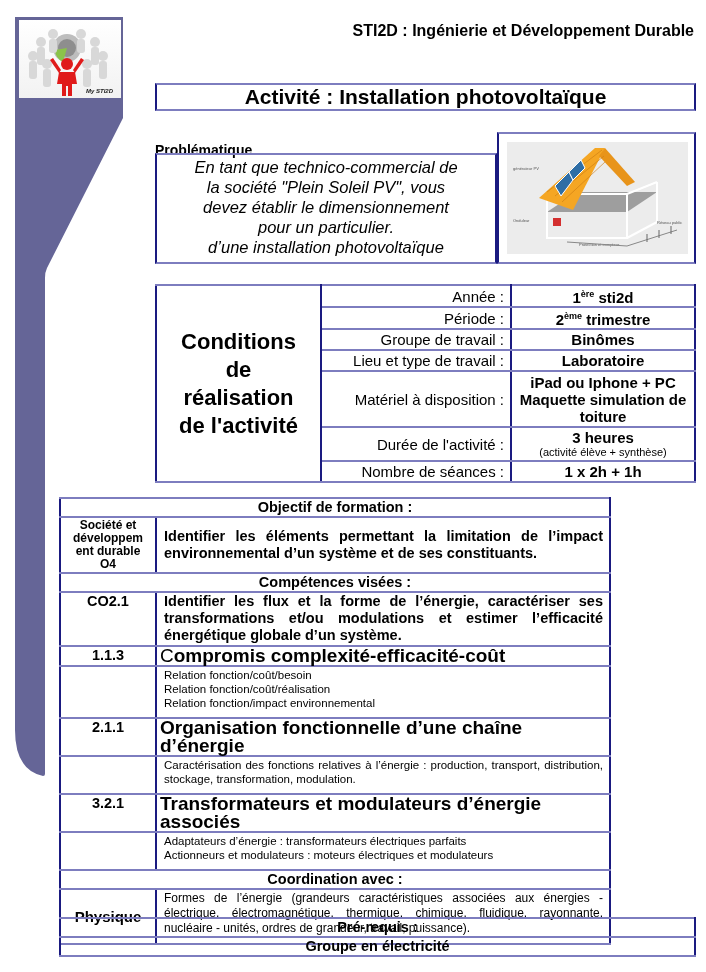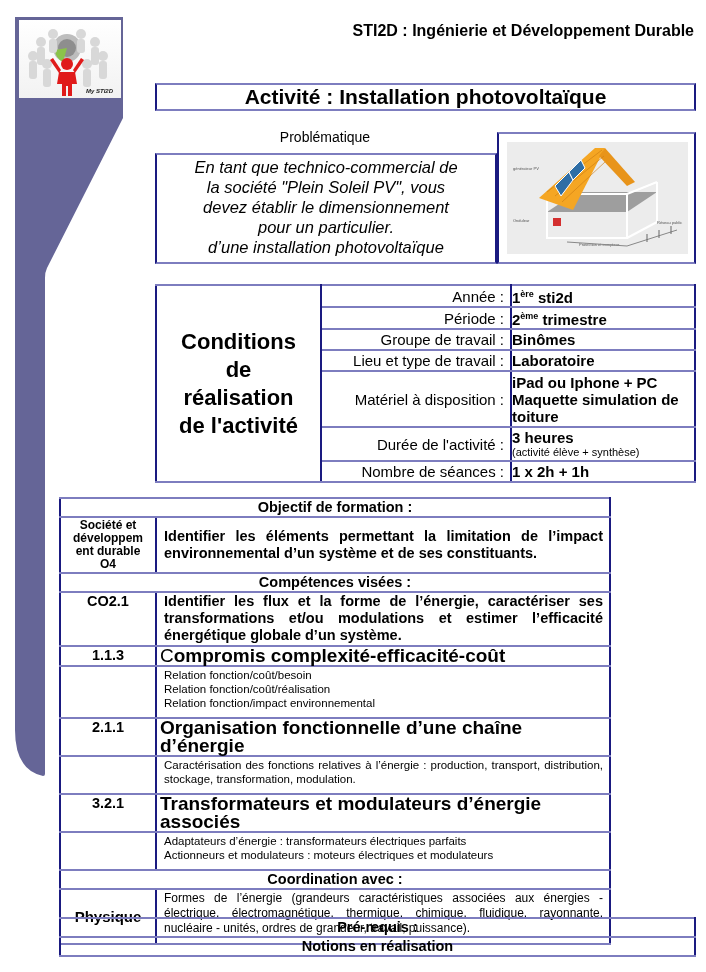--- a/index.html
+++ b/index.html
@@ -23,43 +23,43 @@
     left: 290px; top: 22px; width: 404px; text-align: right;
     font-weight: bold; font-size: 16px;
   }
   .activity-title {
     left: 155px; top: 83px; width: 541px; height: 28px;
     border: 2px solid #1a1a80; border-top-color: #7d7dbf; border-bottom-color: #7d7dbf;
     text-align: center; font-weight: bold; font-size: 21px; line-height: 24px;
   }
 
   .problem-label {
-    left: 155px; top: 129px; width: 340px; text-align: center;
-    font-weight: normal; font-size: 14px;
+    left: 155px; top: 142px; width: 340px; text-align: left;
+    font-weight: bold; font-size: 14px;
   }
   .problem-box {
     left: 155px; top: 153px; width: 342px; height: 111px;
     border: 2px solid #1a1a80; border-top-color: #7d7dbf; border-bottom-color: #7d7dbf;
     text-align: center; font-weight: normal; font-style: italic; font-size: 16.5px; line-height: 20px;
     padding-top: 2px;
   }
   .image-box {
     left: 497px; top: 132px; width: 199px; height: 132px;
     border: 2px solid #1a1a80; border-top-color: #7d7dbf; border-bottom-color: #7d7dbf;
   }
   .image-inner {
     position: absolute; left: 8px; top: 8px; width: 181px; height: 112px; background: #ececec;
   }
 
   table { border-collapse: collapse; }
   .cond-table { left: 155px; top: 284px; width: 541px; }
   .cond-table td { border-left: 2px solid #1a1a80; border-right: 2px solid #1a1a80; border-top: 2px solid #7d7dbf; border-bottom: 2px solid #7d7dbf; }
   .cond-big { width: 165px; text-align: center; font-weight: bold; font-size: 22px; line-height: 28px; }
   .cond-label { width: 190px; text-align: right; font-size: 15px; padding-right: 6px; height: 21px; }
-  .cond-value { text-align: left; font-weight: bold; font-size: 15px; line-height: 17px; }
+  .cond-value { text-align: center; font-weight: bold; font-size: 15px; line-height: 17px; }
   .cond-value sup { font-size: 9px; }
   .cond-value small { font-size: 11px; font-weight: normal; display: block; line-height: 13px; }
 
   .obj-table { left: 59px; top: 497px; width: 552px; }
   .obj-table td { border-left: 2px solid #1a1a80; border-right: 2px solid #1a1a80; border-top: 2px solid #7d7dbf; border-bottom: 2px solid #7d7dbf; font-family: "Liberation Sans Narrow", "Liberation Sans", sans-serif; }
   .sec-head { text-align: center; font-weight: bold; font-size: 14.5px; height: 19px; line-height: 15px; }
   .code { width: 96px; text-align: center; font-weight: bold; font-size: 14.5px; vertical-align: top; }
   .code.small { font-size: 12px; line-height: 13px; vertical-align: middle; padding: 1px 0; }
   .code.mid { vertical-align: middle; font-size: 15px; }
   .desc-big { font-weight: bold; font-size: 14.5px; line-height: 17px; text-align: justify; padding: 0 6px 1px 7px; }
@@ -266,16 +266,16 @@
   </tr>
 </tbody>
   </table>
 
 <table class="abs pre-table">
   <tbody>
       <tr>
         <td>Pré-requis :</td>
       </tr>
   <tr>
-        <td>Notions en réalisation</td>
+        <td>Groupe en électricité</td>
       </tr>
 </tbody>
   </table>
 
 </body></html>

